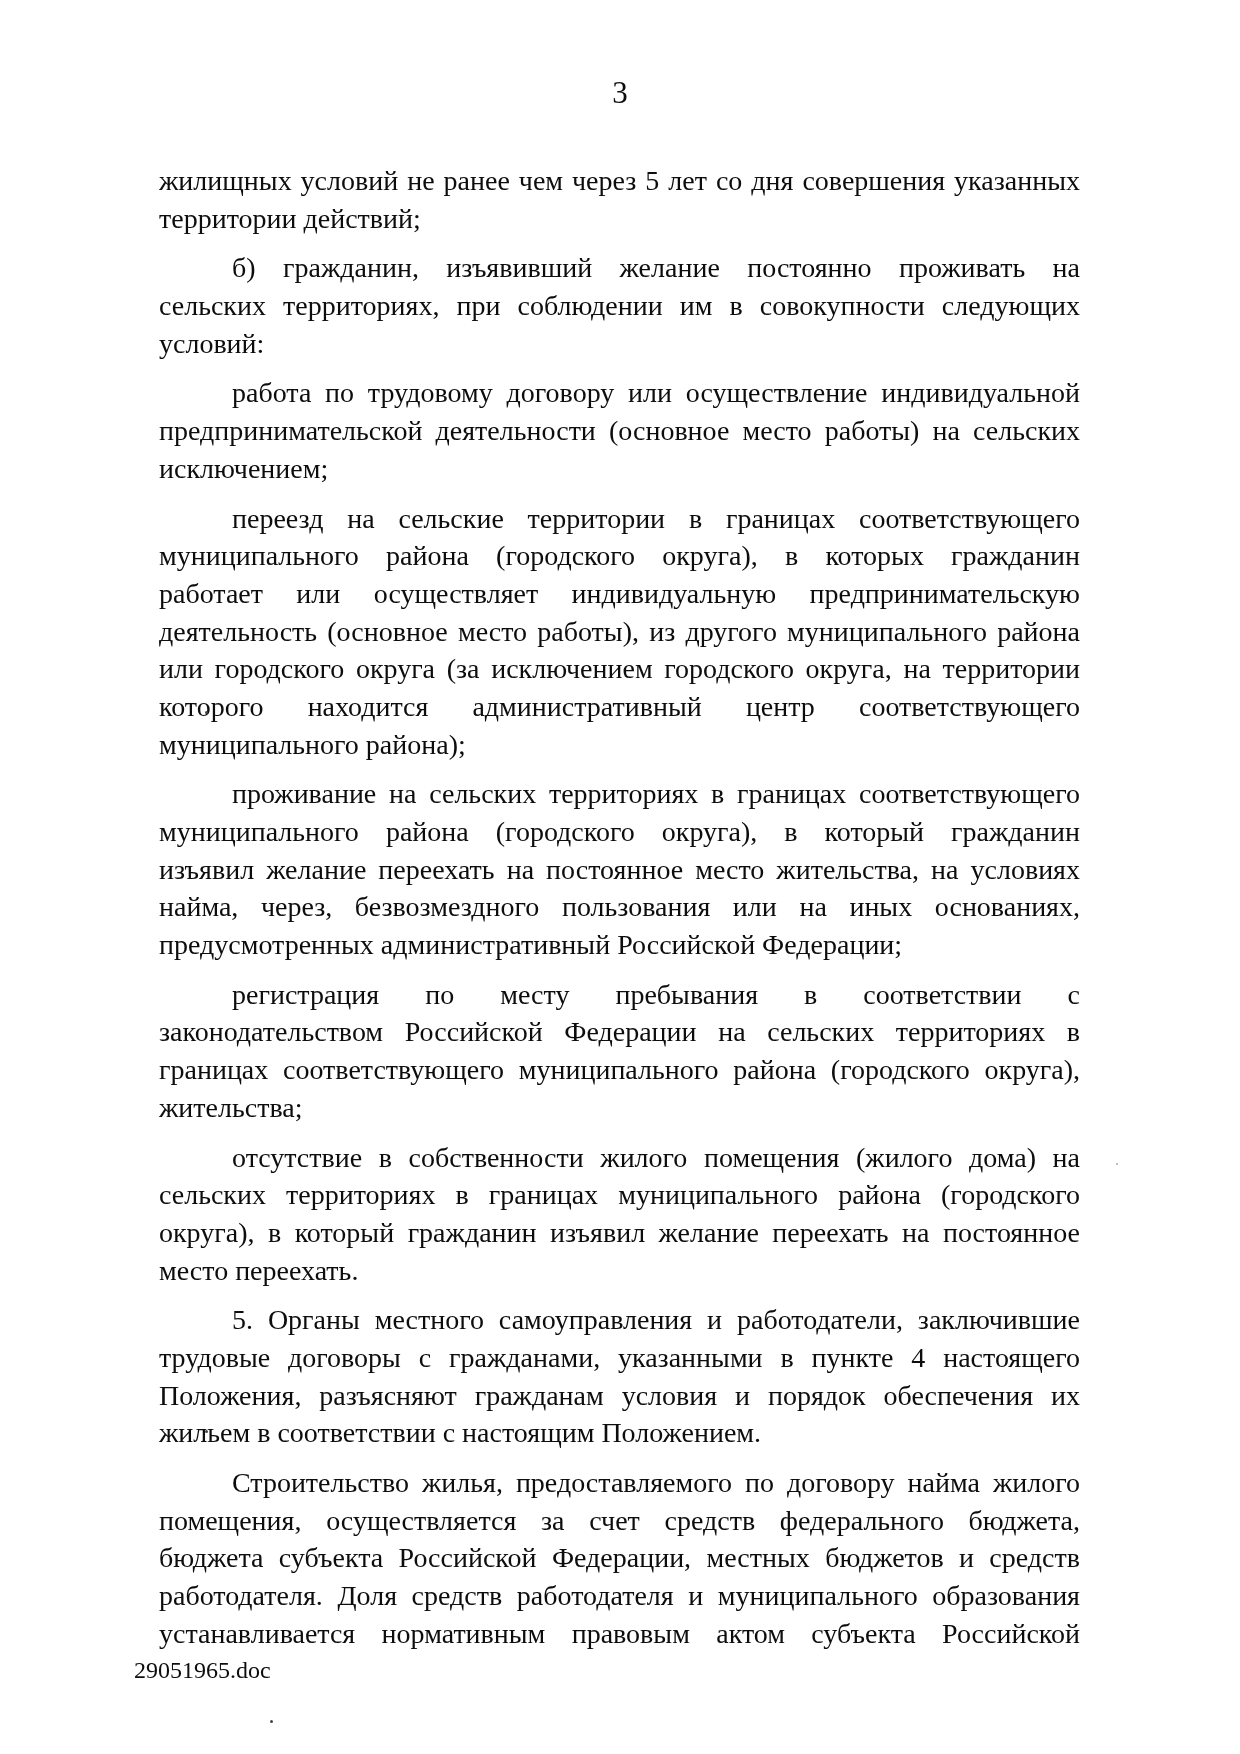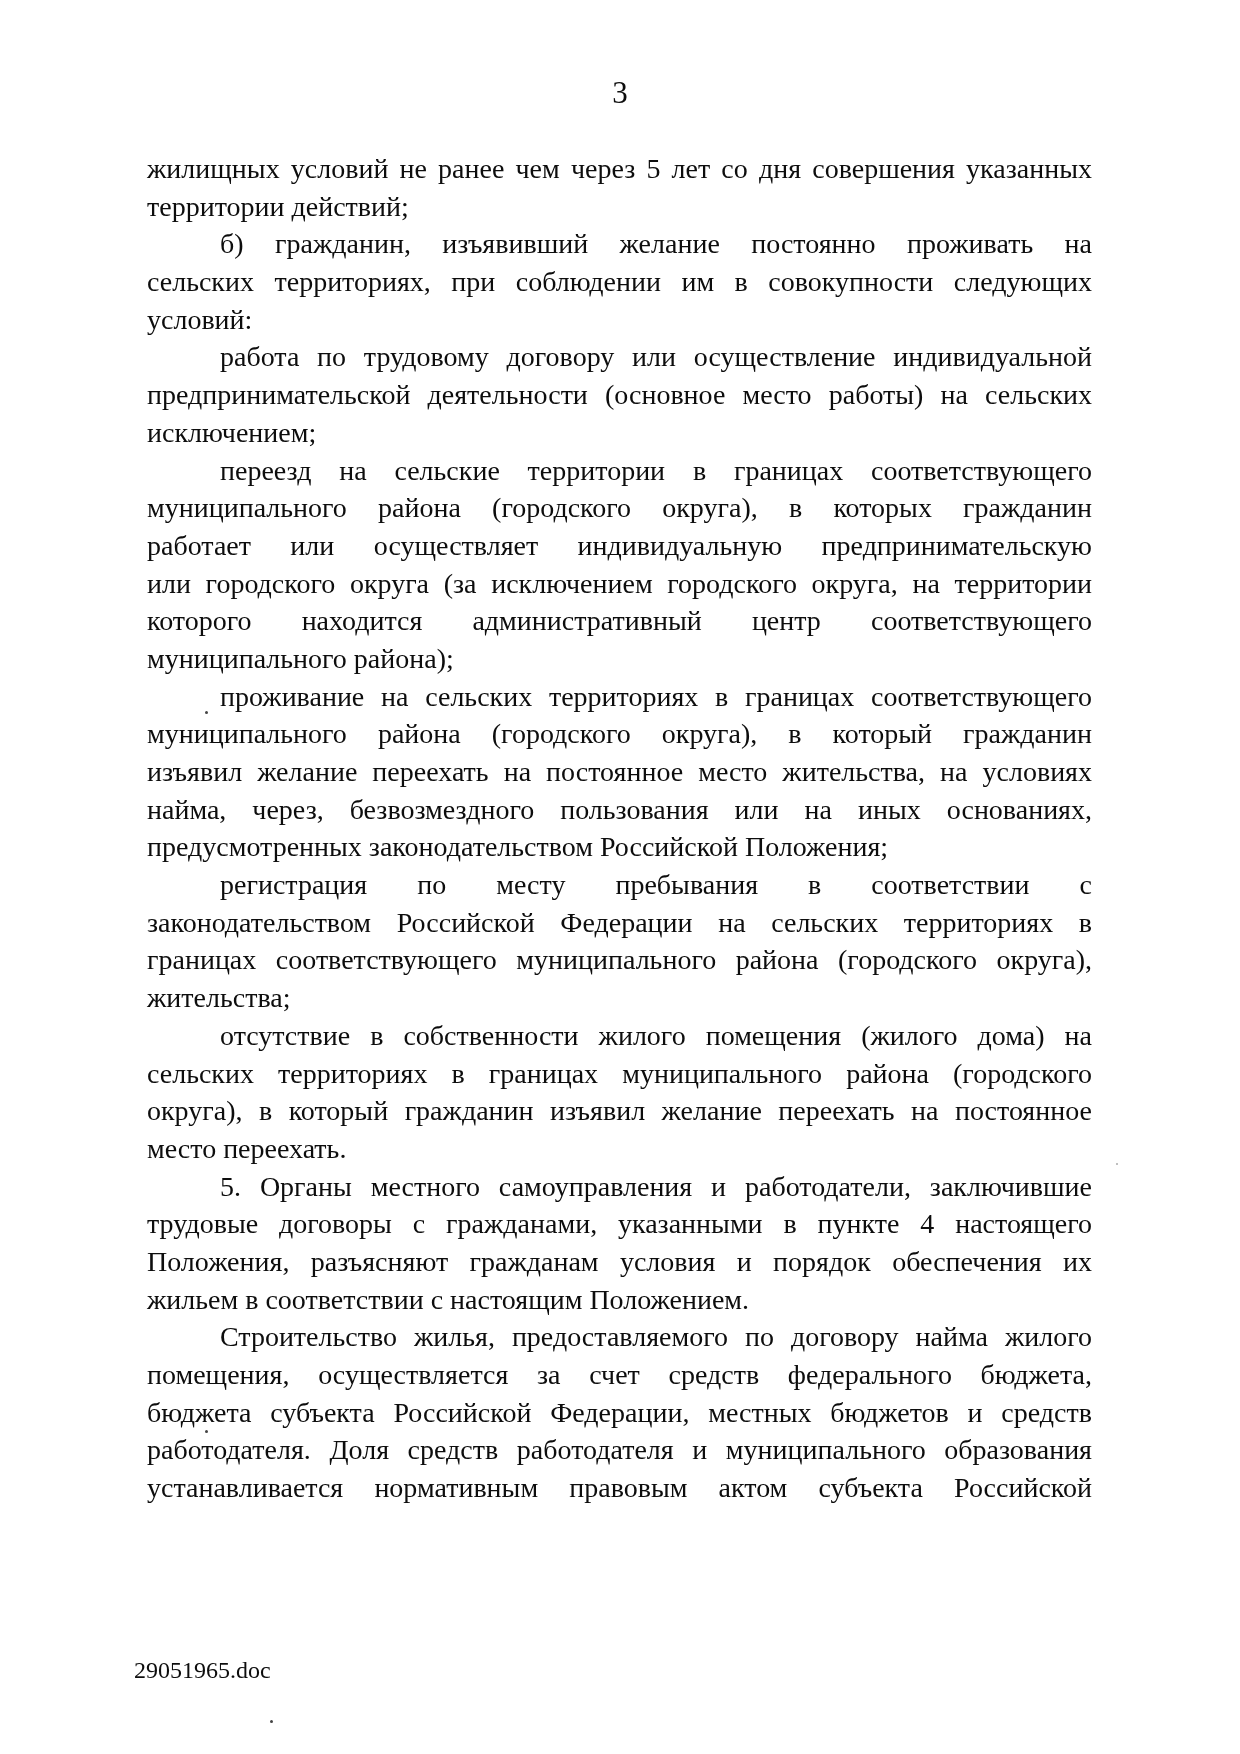--- a/index.html
+++ b/index.html
@@ -30,21 +30,21 @@
   .body-text {
     position: absolute;
     left: 147px;
     top: 150px;
     width: 945px;
     font-size: 28px;
     line-height: 37.7px;
     text-rendering: optimizeLegibility;
   }
   .paragraph {
-    margin: 0;
+    margin: 12px;
     padding: 0;
   }
   .line {
     text-align: justify;
     text-align-last: justify;
     white-space: normal;
     height: 37.7px;
     overflow: visible;
   }
   .line.indent {
@@ -92,30 +92,31 @@
       </div>
       <div class="paragraph">
         <div class="line indent">работа по трудовому договору или осуществление индивидуальной</div>
         <div class="line">предпринимательской деятельности (основное место работы) на сельских</div>
         <div class="line para-end">исключением;</div>
       </div>
       <div class="paragraph">
         <div class="line indent">переезд на сельские территории в границах соответствующего</div>
         <div class="line">муниципального района (городского округа), в которых гражданин</div>
         <div class="line">работает или осуществляет индивидуальную предпринимательскую</div>
+        <div class="line">деятельность (основное место работы), из другого муниципального района</div>
         <div class="line">или городского округа (за исключением городского округа, на территории</div>
         <div class="line">которого находится административный центр соответствующего</div>
         <div class="line para-end">муниципального района);</div>
       </div>
       <div class="paragraph">
         <div class="line indent">проживание на сельских территориях в границах соответствующего</div>
         <div class="line">муниципального района (городского округа), в который гражданин</div>
         <div class="line">изъявил желание переехать на постоянное место жительства, на условиях</div>
         <div class="line">найма, через, безвозмездного пользования или на иных основаниях,</div>
-        <div class="line para-end">предусмотренных законодательством Российской Положения;</div>
+        <div class="line para-end">предусмотренных административный Российской Федерации;</div>
       </div>
       <div class="paragraph">
         <div class="line indent">регистрация по месту пребывания в соответствии с</div>
         <div class="line">законодательством Российской Федерации на сельских территориях в</div>
         <div class="line">границах соответствующего муниципального района (городского округа),</div>
         <div class="line para-end">жительства;</div>
       </div>
       <div class="paragraph">
         <div class="line indent">отсутствие в собственности жилого помещения (жилого дома) на</div>
         <div class="line">сельских территориях в границах муниципального района (городского</div>

